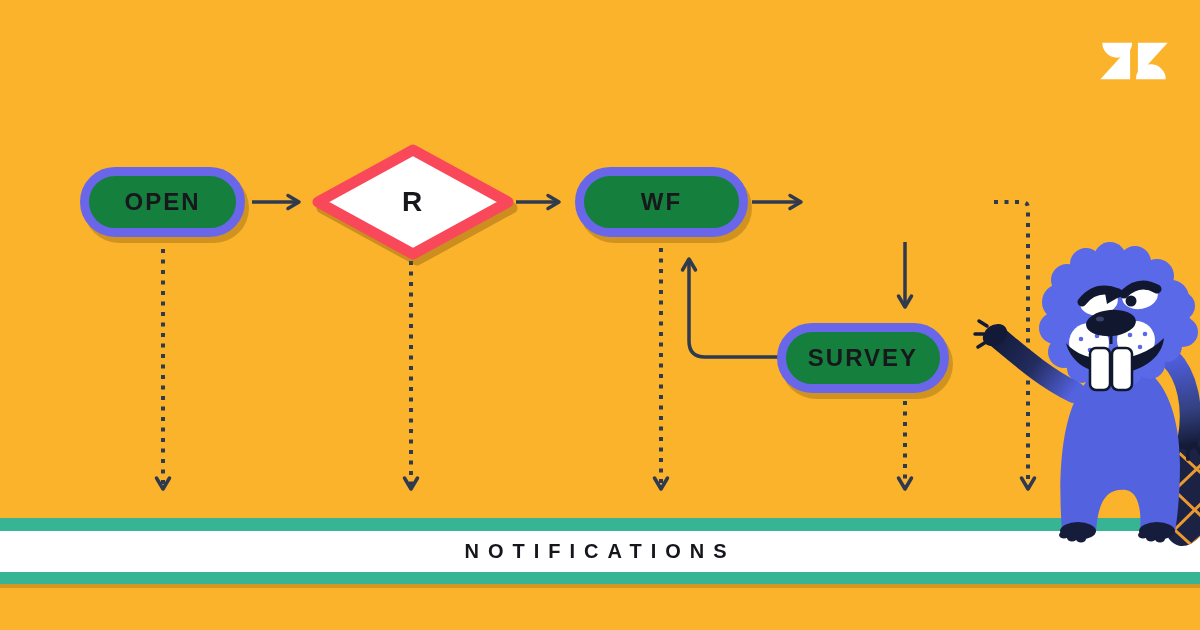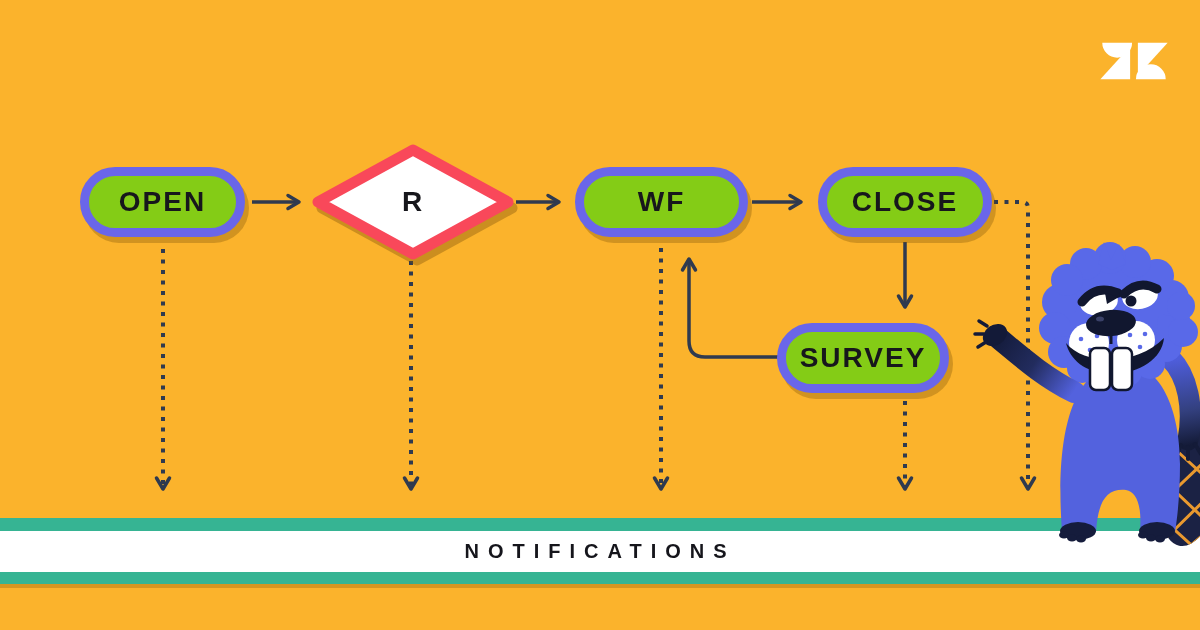--- a/index.html
+++ b/index.html
@@ -8,26 +8,26 @@
     width:1200px;height:630px;
     background:#FBB32C;
     overflow:hidden;
     font-family:"Liberation Sans", sans-serif;
   }
   .layer{position:absolute;left:0;top:0;}
   
   .pill{
     position:absolute;
     height:70px;
-    background:#84cc16;
+    background:#15803d;
     border:9px solid #6A66E9;
     border-radius:40px;
     box-sizing:border-box;
     display:flex;align-items:center;justify-content:center;
-    font-size:28px;font-weight:600;letter-spacing:2px;color:#17171C;
+    font-size:24px;font-weight:600;letter-spacing:2px;color:#17171C;
     box-shadow:4px 6px 0 rgba(125,82,10,0.33);
     z-index:3;
   }
   #node-open  {left:80px;  top:167px; width:165px;}
   #node-wf    {left:575px; top:167px; width:173px;}
   #node-close {left:818px; top:167px; width:174px;}
   #node-survey{left:777px; top:323px; width:172px;}
   .diamond-wrap{position:absolute;left:0;top:0;z-index:3;}
   .diamond-label{
     position:absolute;left:318px;top:167px;width:190px;height:70px;
@@ -89,23 +89,20 @@
   </div>
 
   <svg class="diamond-wrap" width="1200" height="630" viewBox="0 0 1200 630">
     <polygon points="322,208 417,156 512,208 417,260" fill="none" stroke="rgba(125,82,10,0.38)" stroke-width="11" stroke-linejoin="round"></polygon>
     <polygon points="318,202 413,150 508,202 413,254" fill="#FFFFFF" stroke="#F9485A" stroke-width="11" stroke-linejoin="round"></polygon>
   </svg>
   <div class="diamond-label">R</div>
 
   <div class="pill" id="node-wf">
     <span>WF</span>
-  </div>
-  <div class="pill" id="node-close">
-    <span>CLOSE</span>
   </div>
   <div class="pill" id="node-survey">
     <span>SURVEY</span>
   </div>
 
   <svg id="logo" width="68" height="50" viewBox="0 0 70 52" fill="#FFFFFF">
     <path d="M2,7 A15.5,15.5 0 0 0 33,7 Z"></path>
     <path d="M39,7 L70,7 L39,41 Z"></path>
     <path d="M31,45 L0,45 L31,11 Z"></path>
     <path d="M37,45 A15.5,15.5 0 0 1 68,45 Z"></path>

